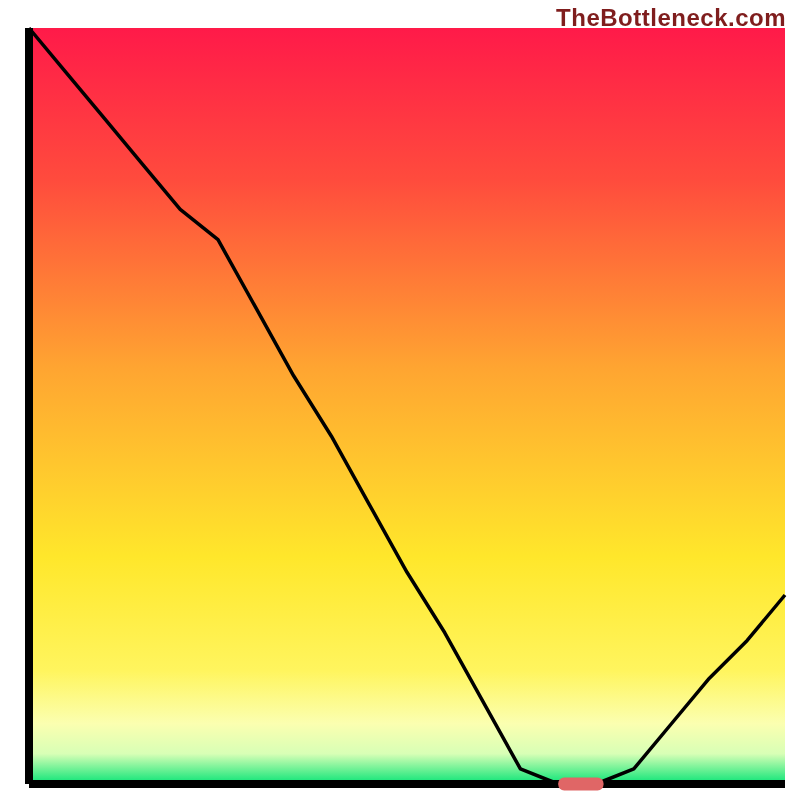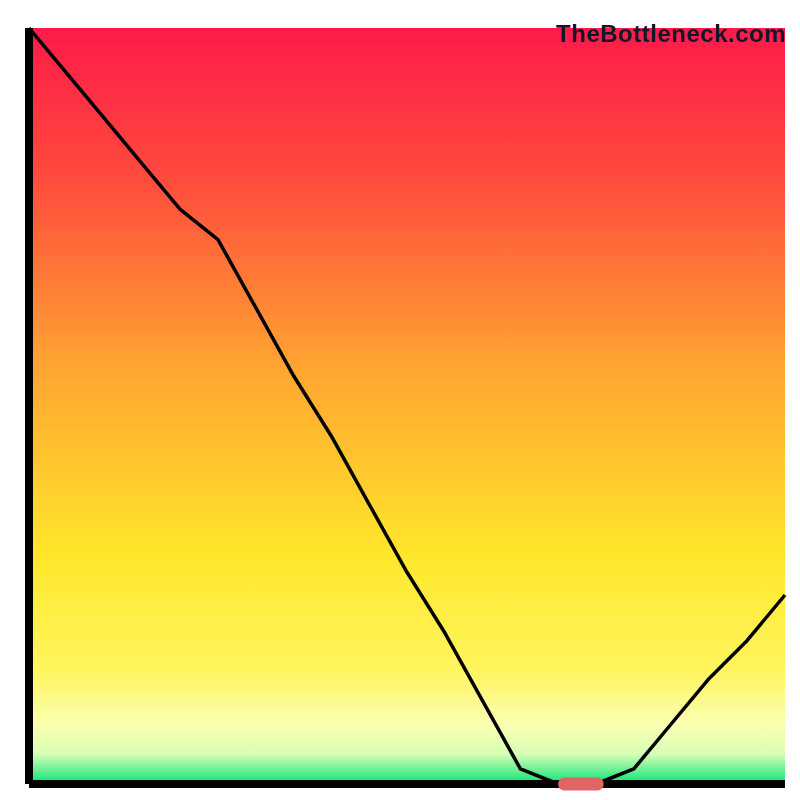--- a/index.html
+++ b/index.html
@@ -10,25 +10,25 @@
     background: #ffffff;
     font-family: Arial, Helvetica, sans-serif;
   }
   .container {
     position: relative;
     width: 800px;
     height: 800px;
   }
   .watermark {
     position: absolute;
-    top: 20px;
+    top: 4px;
     right: 14px;
     font-size: 24px;
     font-weight: 600;
-    color: #0f172a;
+    color: #7f1d1d;
     letter-spacing: 0.5px;
   }
   svg {
     display: block;
   }
 </style>
 </head>
 <body>
 <div class="container">
 

